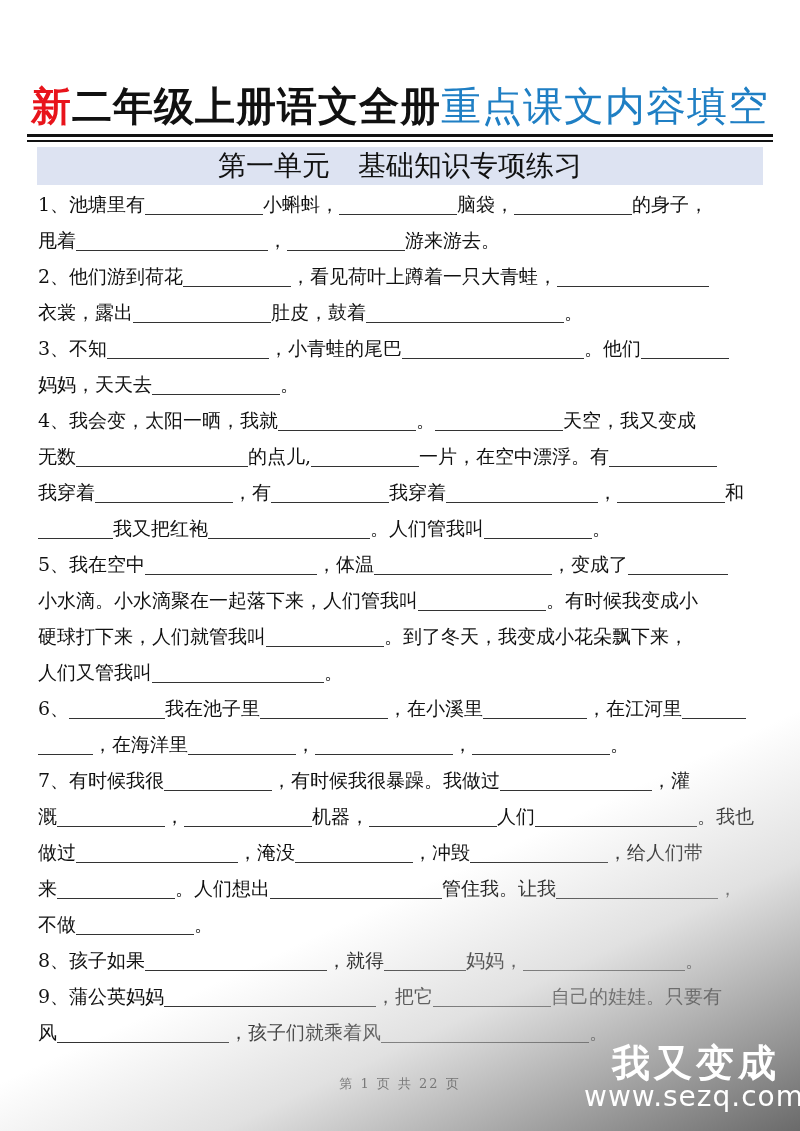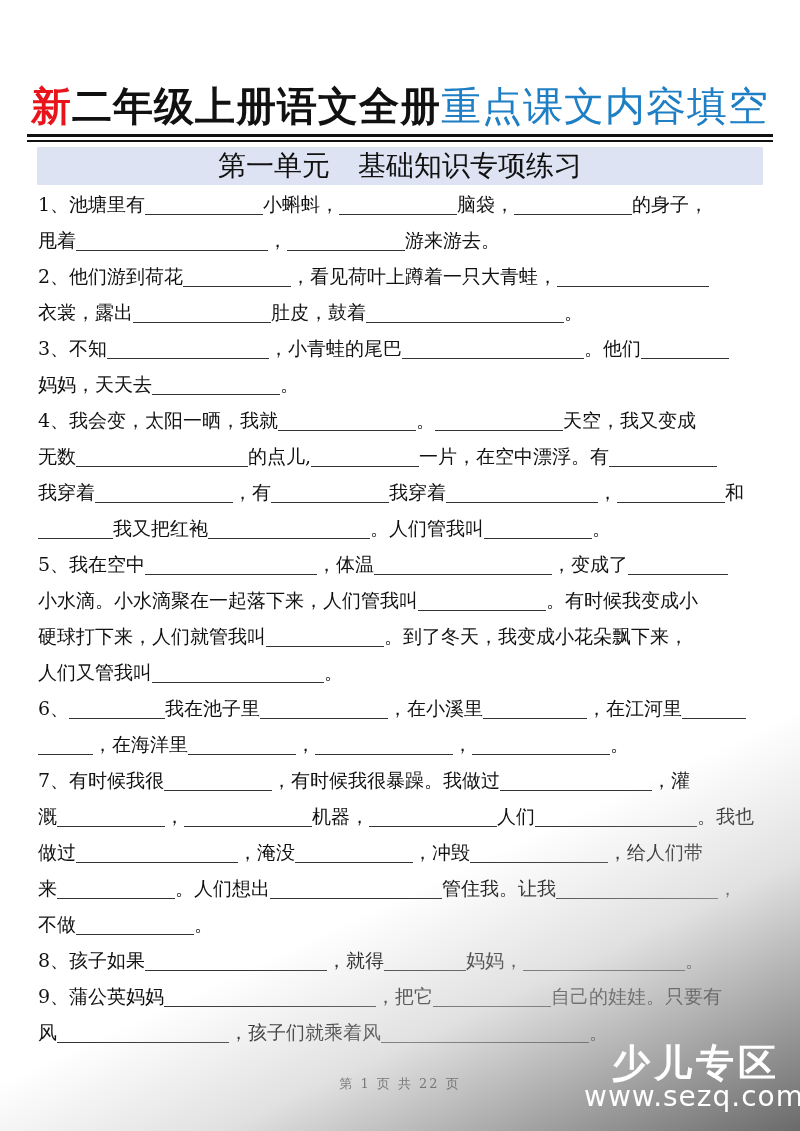--- a/index.html
+++ b/index.html
@@ -85,14 +85,14 @@
     <div class="line" style="top: 873px;"><span class="seg">来</span><span class="blank" style="width: 118px;"></span><span class="seg">。人们想出</span><span class="blank" style="width: 172px;"></span><span class="seg">管住我。让我</span><span class="blank" style="width: 162px;"></span><span class="seg">，</span></div>
     <div class="line" style="top: 909px;"><span class="seg">不做</span><span class="blank" style="width: 118px;"></span><span class="seg">。</span></div>
     <div class="line" style="top: 945px;"><span class="seg">8、孩子如果</span><span class="blank" style="width: 182px;"></span><span class="seg">，就得</span><span class="blank" style="width: 82px;"></span><span class="seg">妈妈，</span><span class="blank" style="width: 162px;"></span><span class="seg">。</span></div>
     <div class="line" style="top: 981px;"><span class="seg">9、蒲公英妈妈</span><span class="blank" style="width: 212px;"></span><span class="seg">，把它</span><span class="blank" style="width: 118px;"></span><span class="seg">自己的娃娃。只要有</span></div>
     <div class="line" style="top: 1017px;"><span class="seg">风</span><span class="blank" style="width: 172px;"></span><span class="seg">，孩子们就乘着风</span><span class="blank" style="width: 208px;"></span><span class="seg">。</span></div>
   </div>
 
 <div class="footer">第 1 页 共 22 页</div>
 
 <div class="shade"></div>
-<div class="wm-logo">少儿专区</div>
+<div class="wm-logo">我又变成</div>
 <div class="wm-url">www.sezq.com</div>
 
 </body></html>

